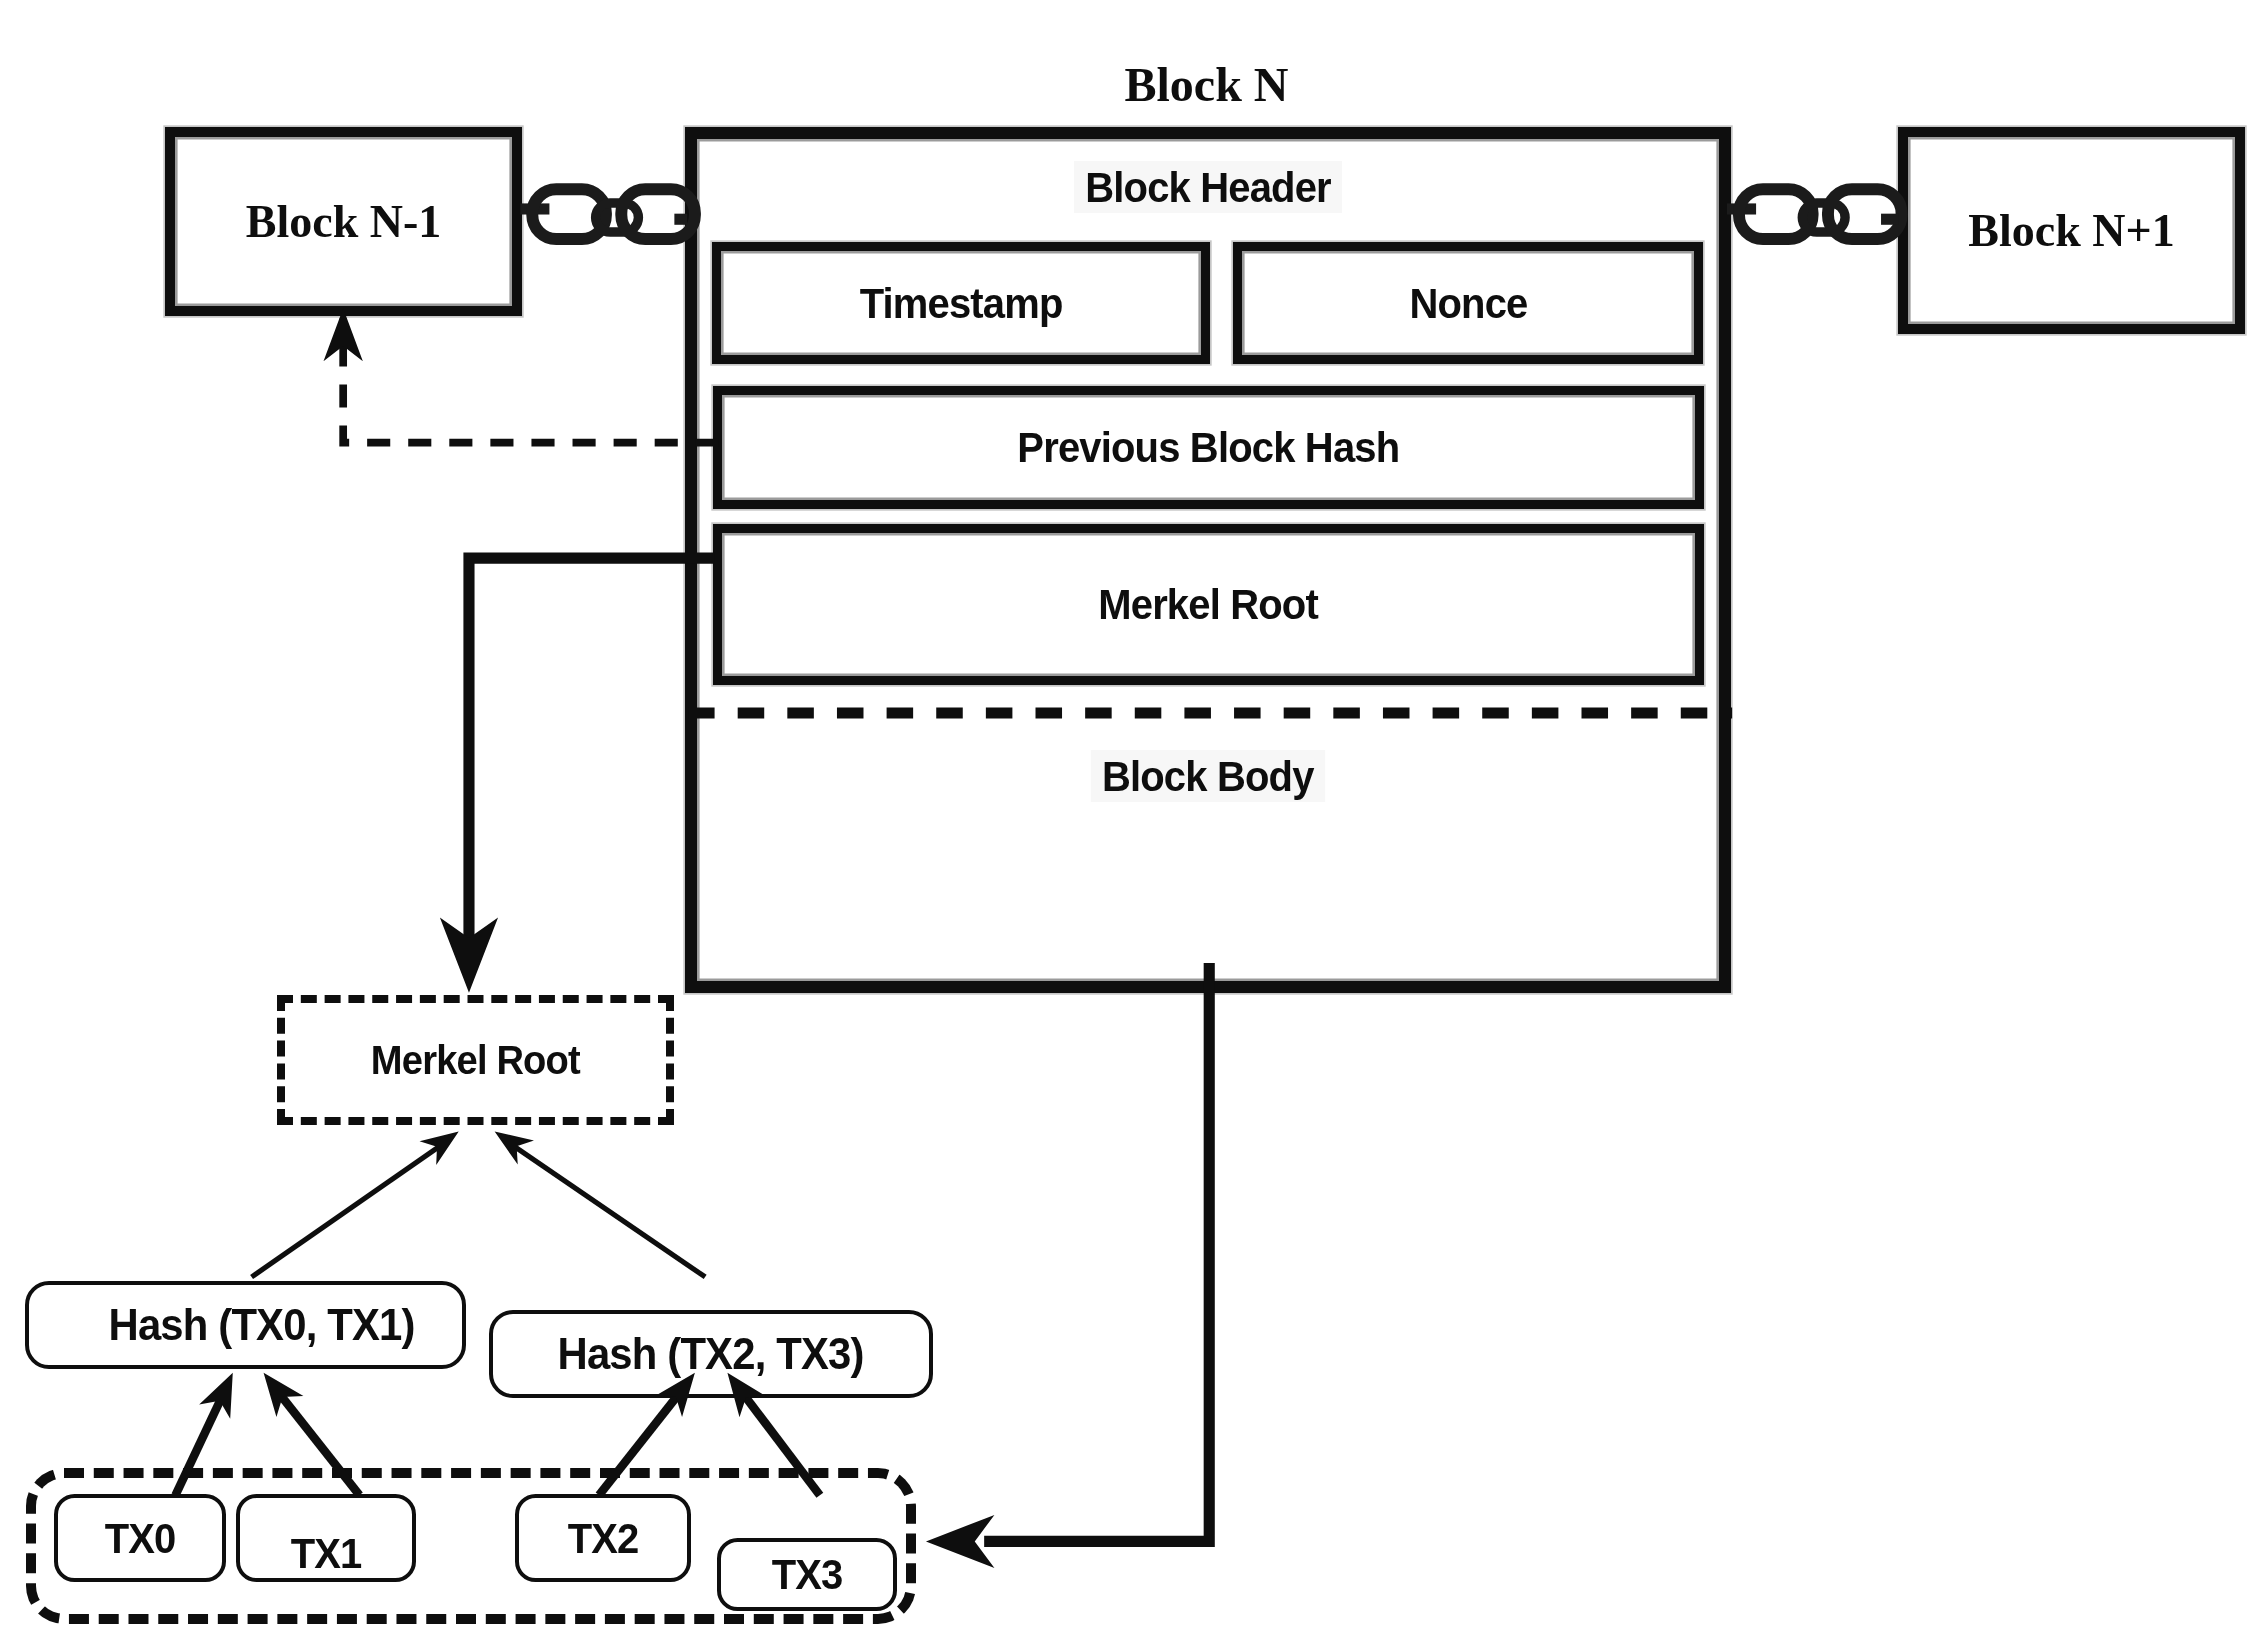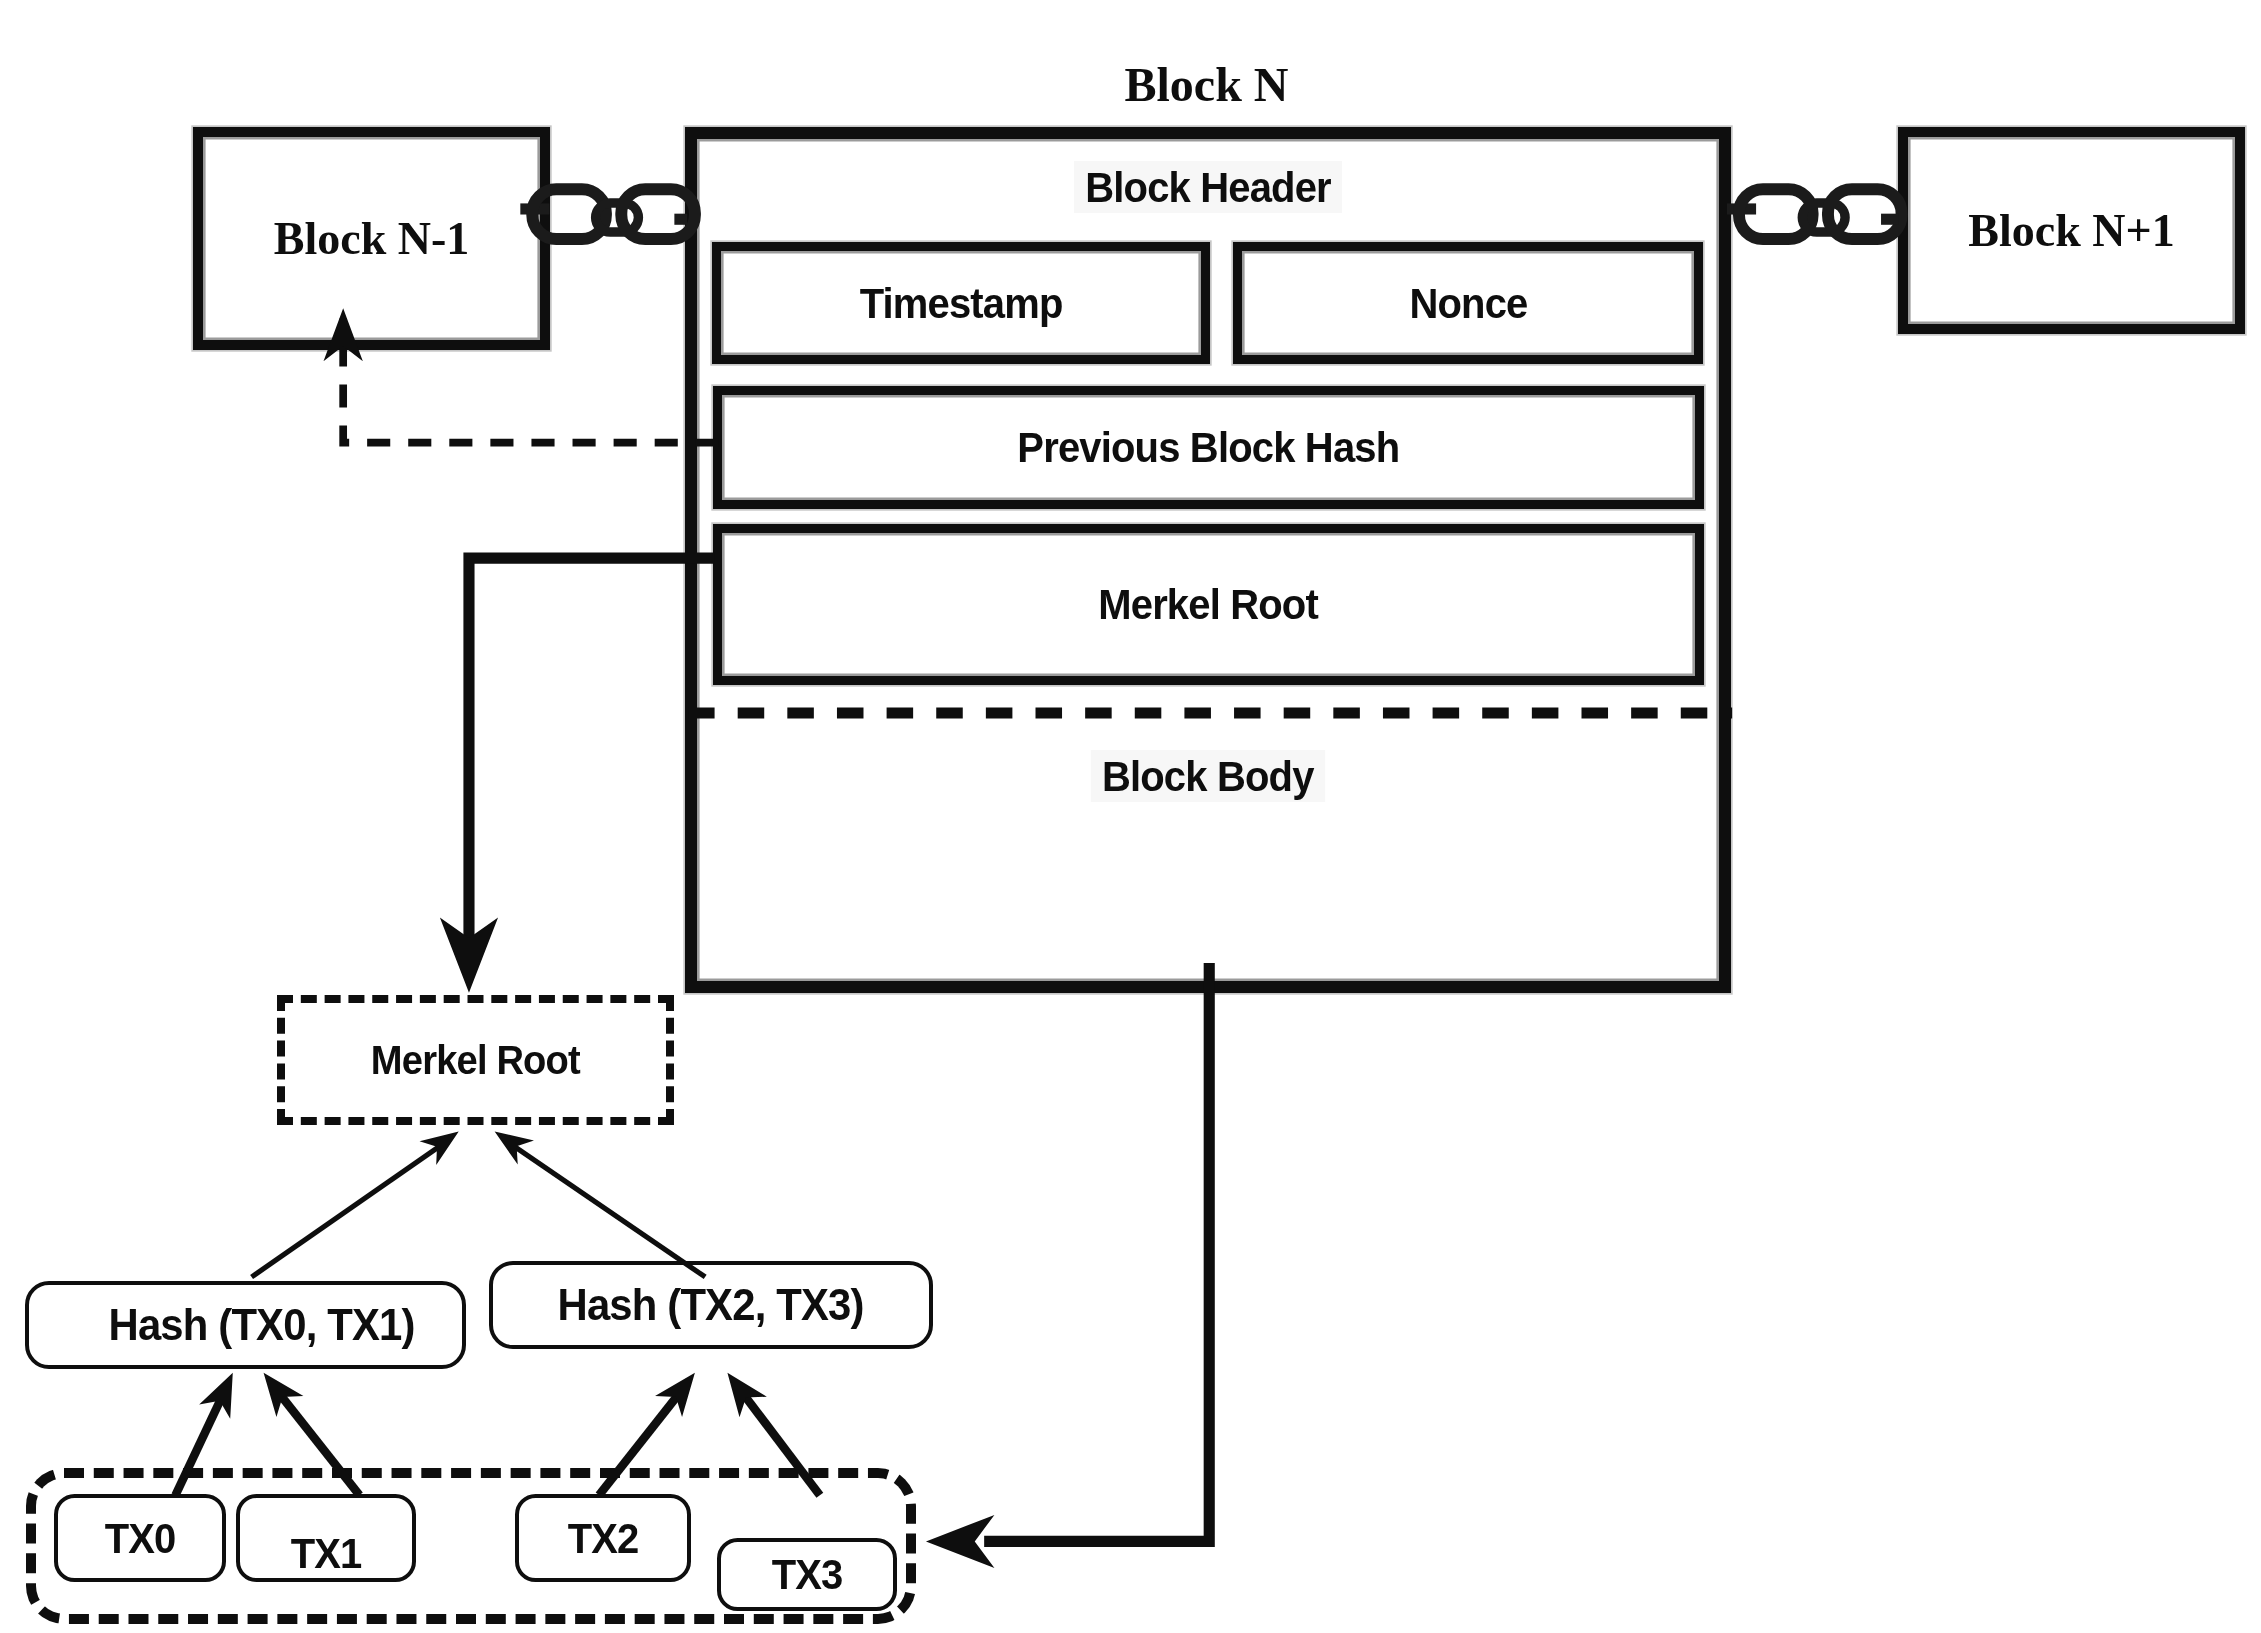--- a/index.html
+++ b/index.html
@@ -42,21 +42,21 @@
 </style>
 </head>
 <body>
 
 <div class="canvas" style="--ink: #0e0e0e;">
 
   <div class="titleWrap" style="left:941px; top:8.6px; width:531px;">
     <span class="serifLabel" style="font-size:48px;">Block N</span>
   </div>
 
-  <div class="solid" style="left:165px; top:127px; width:357px; height:223px;margin-left:28px;">
+  <div class="solid" style="left:165px; top:127px; width:357px; height:189px;">
     <span class="serifLabel">Block N-1</span>
   </div>
 
   <div class="solid" style="left:1898px; top:127px; width:347px; height:207px;">
     <span class="serifLabel">Block N+1</span>
   </div>
 
   <div class="solid bigbox" style="left:685px; top:127px; width:1046px; height:866px;"></div>
 
   <div class="sectionTitle" style="left:685px; top:161px; width:1046px;">
@@ -84,21 +84,21 @@
   </div>
 
 
   <div class="dashedbox" style="left:277px; top:995px; width:397px; height:130px;">
     <span class="slabel" style="font-size:41px;">Merkel Root</span>
   </div>
 
   <div class="solid thin round" style="left:25px; top:1281px; width:441px; height:88px;padding-left:32px;">
     <span class="slabel" style="font-size:45px;">Hash (TX0, TX1)</span>
   </div>
-  <div class="solid thin round" style="left:489px; top:1261px; width:444px; height:88px;">
+  <div class="solid thin round" style="left:489px; top:1310px; width:444px; height:88px;">
     <span class="slabel" style="font-size:45px;">Hash (TX2, TX3)</span>
   </div>
 
   <div class="dashedbox" style="left:26px; top:1468px; width:890px; height:156px; border-width:10.3px; border-radius:38px;"></div>
 
   <div class="solid thin round" style="left:54px; top:1494px; width:172px; height:88px; border-radius:20.5px;">
     <span class="slabel">TX0</span>
   </div>
   <div class="solid thin round" style="left:236px; top:1494px; width:180px; height:88px; border-radius:20.5px;align-items:flex-end;">
     <span class="slabel">TX1</span>

